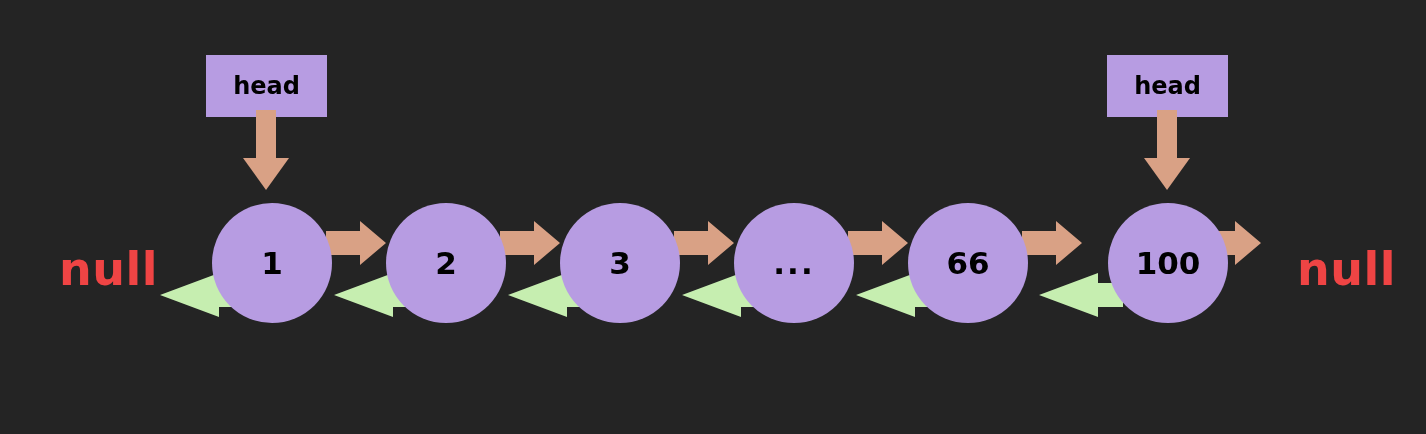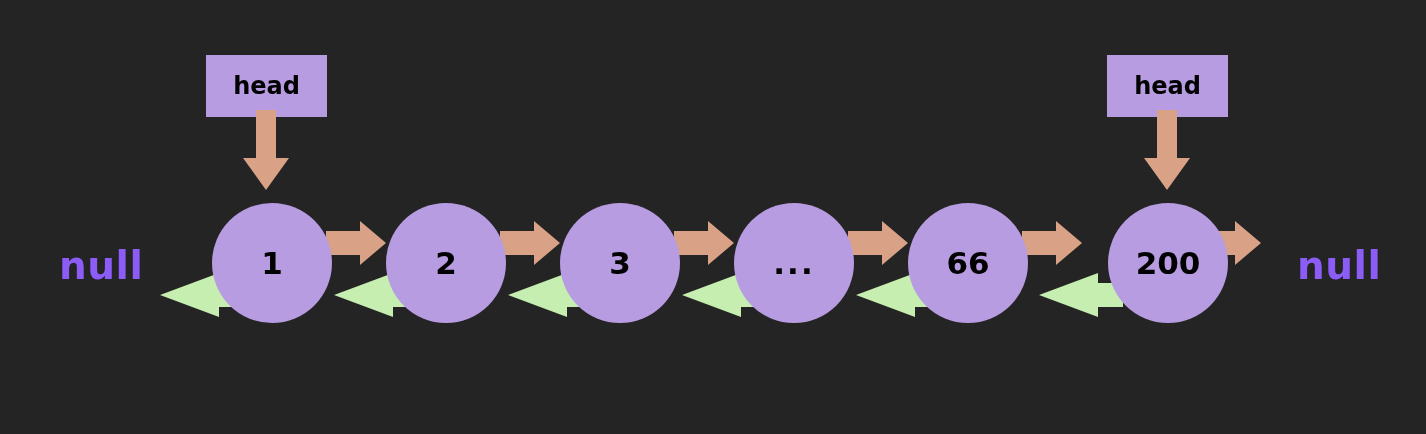--- a/index.html
+++ b/index.html
@@ -17,22 +17,22 @@
   .diagram {
     position: relative;
     width: 1426px;
     height: 434px;
     background: #242424;
   }
 
   
   .null-label {
     position: absolute;
-    color: #8b5cf6;
-    font-size: 39px;
+    color: #ef4444;
+    font-size: 46px;
     font-weight: 700;
     letter-spacing: 0.5px;
     line-height: 1;
     white-space: nowrap;
   }
   .null-left  { left: 59px;  top: 246px; }
   .null-right { left: 1297px; top: 246px; }
 
   
   .ptr-box {
@@ -153,16 +153,16 @@
 
   <div class="node ellipsis" style="left:734px;">
     <span>...</span>
   </div>
 
   <div class="node" style="left:908px;">
     <span>66</span>
   </div>
 
   <div class="node" style="left:1108px;">
-    <span>200</span>
+    <span>100</span>
   </div>
 
 </div>
 
 </body></html>

